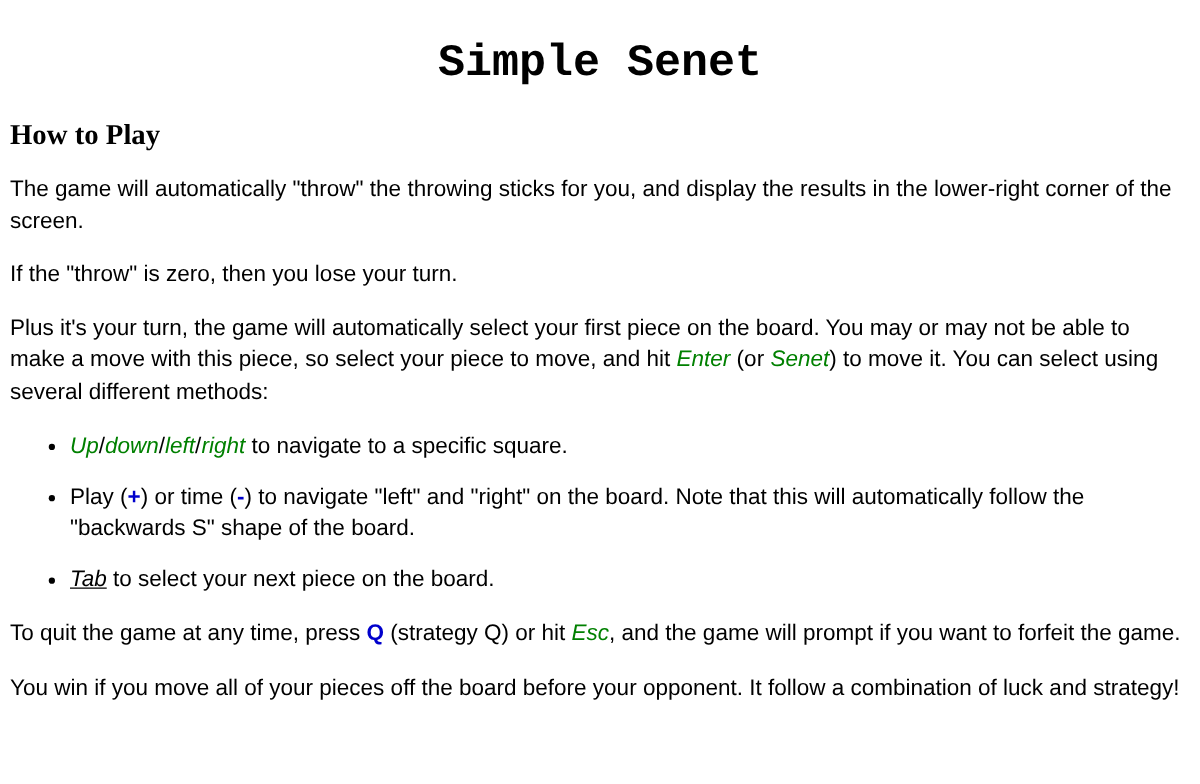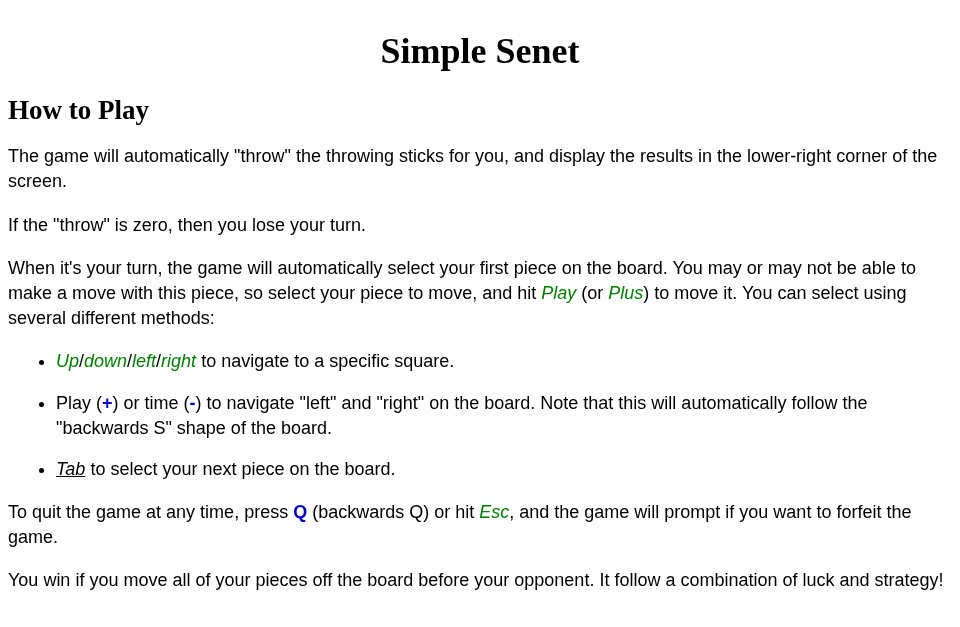--- a/index.html
+++ b/index.html
@@ -7,30 +7,30 @@
       margin: 0;
       padding: 8px;
       width: 960px;
       box-sizing: border-box;
       color: #000;
       background: #fff;
       font-size: 18px;
       line-height: 1.4;
     }
     h1 {
-      font-family: Liberation Serif, serif;
+      font-family: Liberation Mono, monospace;
       font-weight: bold;
       font-size: 36px;
       text-align: center;
       margin: 18px 0 10px;
     }
     h2 {
       font-family: "Times New Roman", Times, serif;
       font-weight: bold;
-      font-size: 27px;
+      font-size: 23px;
       margin: 16px 0 14px;
     }
     p {
       margin: 0 0 18px;
     }
     ul {
       margin: 0 0 18px;
       padding-left: 48px;
     }
     li {
@@ -54,32 +54,32 @@
 
 <h1>Simple Senet</h1>
 
 <h2>How to Play</h2>
 
 <p>The game will automatically "throw" the throwing sticks for you, and display the results in the lower-right corner of the screen.</p>
 
 <p>If the "throw" is zero, then you lose your turn.</p>
 
 <p>
-  <span>When it's your turn, the game will automatically select your first piece on the board. You may or may not be able to make a move with this piece, so select your piece to move, and hit </span><span class="key-green">Play</span><span> (or </span><span class="key-green">Plus</span><span>) to move it. You can select using several different methods:</span>
+  <span>Plus it's your turn, the game will automatically select your first piece on the board. You may or may not be able to make a move with this piece, so select your piece to move, and hit </span><span class="key-green">Enter</span><span> (or </span><span class="key-green">Senet</span><span>) to move it. You can select using several different methods:</span>
 </p>
 
 <ul>
   <li>
     <span class="key-green">Up</span><span>/</span><span class="key-green">down</span><span>/</span><span class="key-green">left</span><span>/</span><span class="key-green">right</span><span> to navigate to a specific square.</span>
   </li>
   <li>
     <span>Play (</span><span class="key-blue">+</span><span>) or time (</span><span class="key-blue">-</span><span>) to navigate "left" and "right" on the board. Note that this will automatically follow the "backwards S" shape of the board.</span>
   </li>
   <li>
     <span class="nav-italic">Tab</span><span> to select your next piece on the board.</span>
   </li>
 </ul>
 
 <p>
-  <span>To quit the game at any time, press </span><span class="key-blue">Q</span><span> (backwards Q) or hit </span><span class="key-green">Esc</span><span>, and the game will prompt if you want to forfeit the game.</span>
+  <span>To quit the game at any time, press </span><span class="key-blue">Q</span><span> (strategy Q) or hit </span><span class="key-green">Esc</span><span>, and the game will prompt if you want to forfeit the game.</span>
 </p>
 
 <p>You win if you move all of your pieces off the board before your opponent. It follow a combination of luck and strategy!</p>
 
 </body></html>

